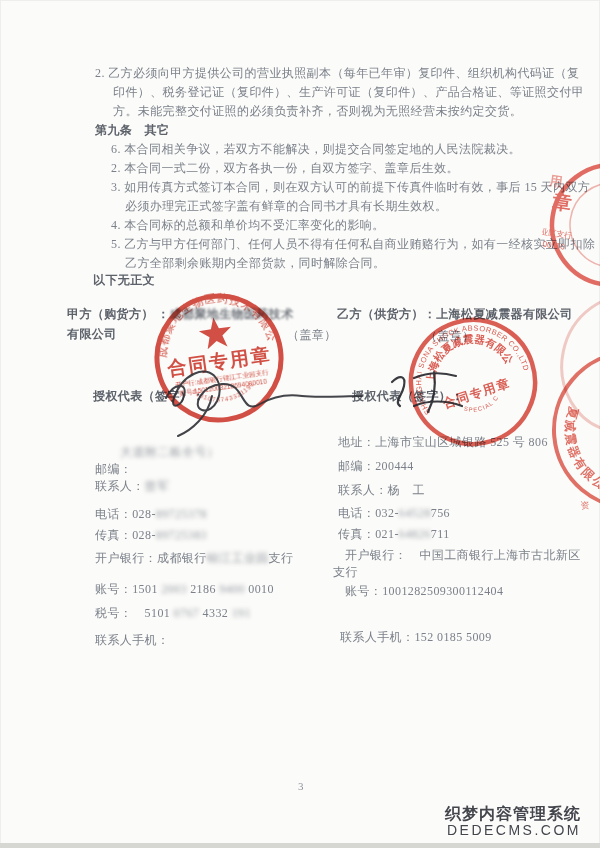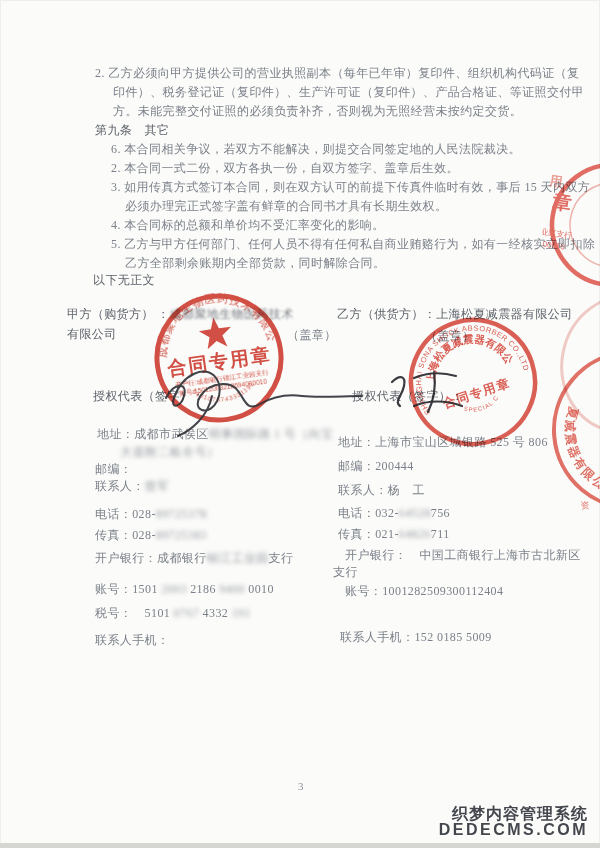--- a/index.html
+++ b/index.html
@@ -4,33 +4,33 @@
 <style>
   html,body{margin:0;padding:0;background:#e9e9e7;}
   .page{
     position:relative;width:600px;height:848px;margin:0 auto;
     background:#fbfbf9;overflow:hidden;
     font-family:"Liberation Serif","DejaVu Serif",serif;
     box-shadow:inset 0 0 0 1px #eeeeec;
   }
   .edge-bottom{position:absolute;left:0;bottom:0;width:600px;height:5px;background:#d6d6d3;}
   .ln{position:absolute;white-space:nowrap;font-size:12px;color:#7b808a;letter-spacing:.4px;line-height:16px;}
-  .b{font-weight:normal;color:#5c616a;}
+  .b{font-weight:bold;color:#5c616a;}
   .fz{filter:blur(.7px);}
   .censored{filter:blur(2px);opacity:.8;}
   .censored-light{filter:blur(1.2px);opacity:.85;}
   .stamp{position:absolute;mix-blend-mode:multiply;}
   .sig{position:absolute;z-index:6;}
   .pagenum{position:absolute;left:298px;top:780px;font-size:11px;color:#8d929a;}
   .watermark{
-    position:absolute;right:12px;top:805px;text-align:right;z-index:7;
+    position:absolute;right:19px;top:805px;text-align:right;z-index:7;
     font-family:"Liberation Sans","DejaVu Sans",sans-serif;color:#44464d;
   }
   .watermark .w1{font-size:16px;font-weight:bold;letter-spacing:1px;line-height:17px;text-shadow:1px 1px 0 rgba(255,255,255,.7);}
-  .watermark .w2{font-size:16px;font-weight:bold;letter-spacing:2.5px;line-height:16px;text-shadow:1px 1px 0 rgba(255,255,255,.7);}
+  .watermark .w2{font-size:14px;font-weight:normal;letter-spacing:2.5px;line-height:16px;text-shadow:1px 1px 0 rgba(255,255,255,.7);}
   svg text{font-family:"Liberation Sans","DejaVu Sans",sans-serif;}
 </style>
 </head>
 <body>
 
 <div class="page">
 
   <div class="ln" style="left:95px;top:65px">2. 乙方必须向甲方提供公司的营业执照副本（每年已年审）复印件、组织机构代码证（复</div>
   <div class="ln" style="left:113px;top:103px">方。未能完整交付证照的必须负责补齐，否则视为无照经营未按约定交货。</div>
   <div class="ln" style="left:113px;top:84px">印件）、税务登记证（复印件）、生产许可证（复印件）、产品合格证、等证照交付甲</div>
@@ -43,23 +43,20 @@
   <div class="ln" style="left:111px;top:236px">5. 乙方与甲方任何部门、任何人员不得有任何私自商业贿赂行为，如有一经核实立即扣除</div>
   <div class="ln" style="left:125px;top:255px">乙方全部剩余账期内全部货款，同时解除合同。</div>
   <div class="ln b" style="left:93px;top:272px">以下无正文</div>
 
   <div class="ln b" style="left:67px;top:306px">
     <span>甲方（购货方） ：</span><span class="censored-light">成都聚地生物医药技术</span>
   </div>
   <div class="ln b" style="left:67px;top:326px">有限公司</div>
   <div class="ln" style="left:287px;top:327px">（盖章）</div>
   <div class="ln b" style="left:93px;top:388px">授权代表（签字）：</div>
-  <div class="ln" style="left:97px;top:426px">
-    <span>地址：成都市武侯区</span><span class="censored">明事国际路 1 号（向宝</span>
-  </div>
   <div class="ln censored" style="left:120px;top:444px">大道附二栋全号）</div>
   <div class="ln" style="left:95px;top:461px">邮编：</div>
   <div class="ln" style="left:95px;top:478px">
     <span>联系人：</span><span class="censored">曾军</span>
   </div>
   <div class="ln" style="left:95px;top:506px">
     <span>电话：028-</span><span class="censored">89725378</span>
   </div>
   <div class="ln" style="left:95px;top:527px">
     <span>传真：028-</span><span class="censored">89725383</span>

